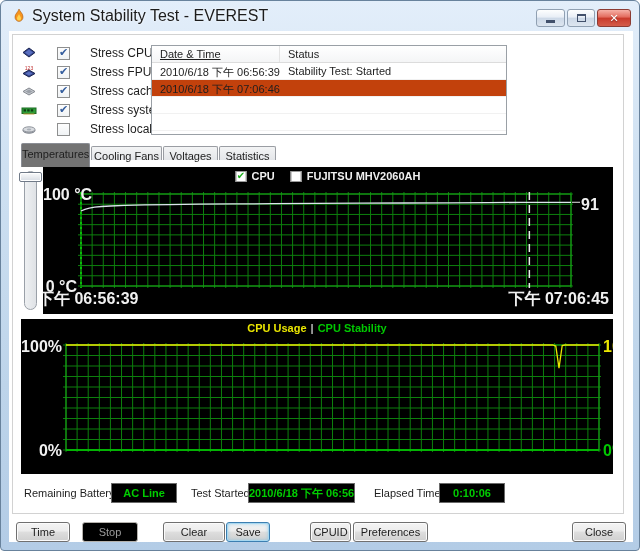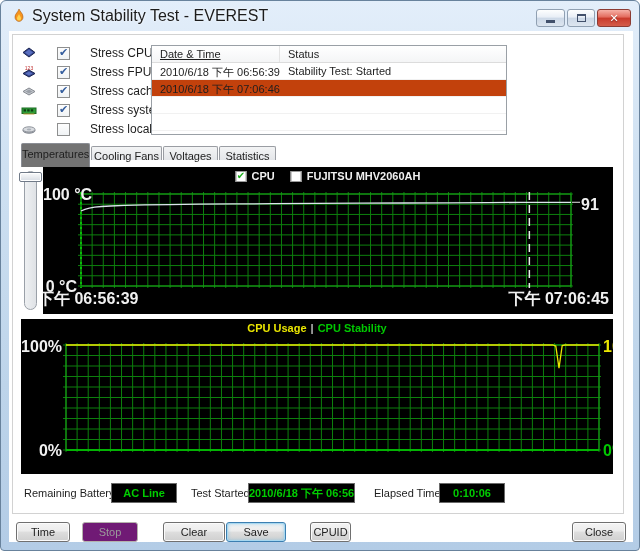--- a/index.html
+++ b/index.html
@@ -81,21 +81,21 @@
   .sb-box{position:absolute;top:452px;height:20px;background:#000;border:1px solid #6a6a6a;
     font-size:11px;font-weight:bold;text-align:center;line-height:18px;white-space:nowrap;overflow:hidden;}
 
   
   .btn{position:absolute;top:491px;height:20px;font-size:11px;color:#1e1e1e;
     font-family:"Liberation Sans","DejaVu Sans",sans-serif;
     background:linear-gradient(#f4f4f4,#ececec 45%,#dedede 50%,#cfcfcf);
     border:1px solid #707070;border-radius:3px;box-shadow:inset 0 0 0 1px #fbfbfb;
     padding:0;cursor:default;}
   .btn.default{border-color:#3c7fb1;box-shadow:inset 0 0 0 1px #a7d8f0,inset 0 0 4px #7fc2e8;}
-  .btn:disabled{color:#9b9b9b;background:#701a75;border-color:#b5b2ad;box-shadow:none;}
+  .btn:disabled{color:#9b9b9b;background:#000000;border-color:#b5b2ad;box-shadow:none;}
 </style>
 </head>
 <body>
 
 <div class="window">
 
   <div class="titlebar">
     <span class="app-icon">
       <svg width="16" height="16" viewBox="0 0 16 16">
         <path d="M8 1 C9 4 12 5.2 12 9 a4 4.4 0 0 1 -8 0 C4 5.8 7 4.4 8 1z" fill="#f7941d" stroke="#a85a10" stroke-width="0.6"></path>
@@ -367,17 +367,18 @@
     <span class="sb-label" style="left:15px">Remaining Battery:</span>
     <span class="sb-box" style="left: 102px; width: 66px; color: rgb(0, 204, 0);">AC Line</span>
     <span class="sb-label" style="left:182px">Test Started:</span>
     <span class="sb-box" style="left: 239px; width: 107px; color: rgb(0, 204, 0);">2010/6/18 下午 06:56:39</span>
     <span class="sb-label" style="left:365px">Elapsed Time:</span>
     <span class="sb-box" style="left: 430px; width: 66px; color: rgb(0, 204, 0);">0:10:06</span>
 
     <button class="btn" style="left:7px;width:54px">Time</button>
     <button class="btn" style="left:73px;width:56px" disabled="">Stop</button>
     <button class="btn" style="left:154px;width:62px">Clear</button>
-    <button class="btn default" style="left:217px;width:60px">Save</button>
+    <button class="btn default" style="left:217px;width:44px">Save</button>
     <button class="btn" style="left:301px;width:41px">CPUID</button>
+    <button class="btn" style="left:344px;width:75px">Preferences</button>
     <button class="btn" style="left:563px;width:54px">Close</button>
   </div>
 </div>
 
 </body></html>

